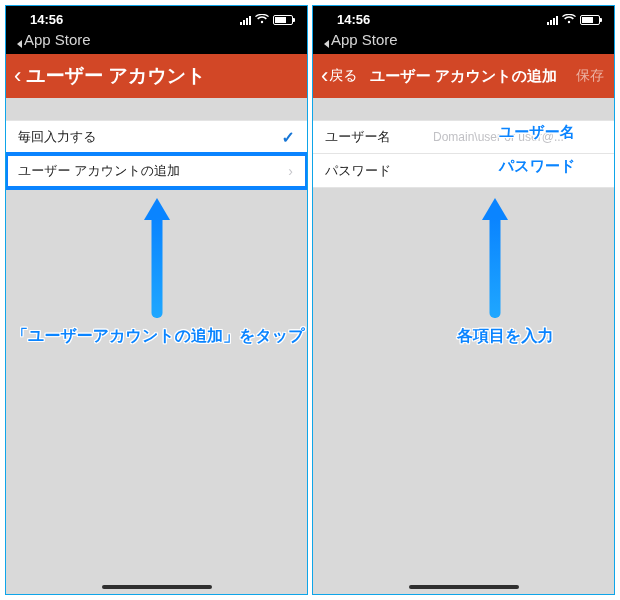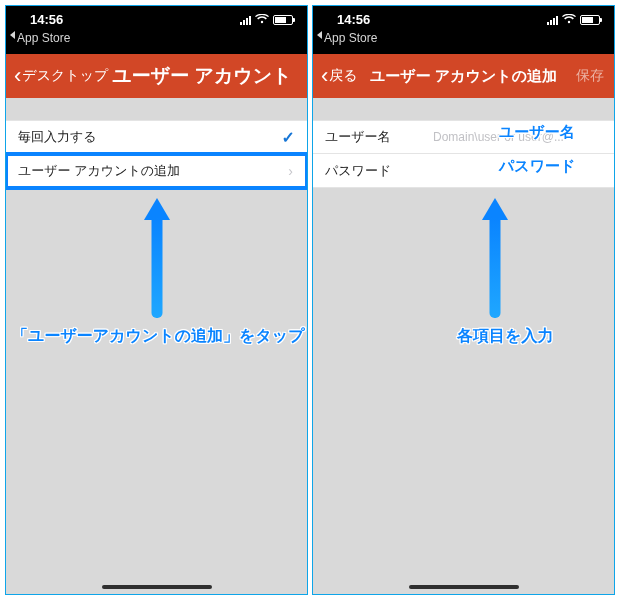--- a/index.html
+++ b/index.html
@@ -38,26 +38,26 @@
   }
   .status-time {
     position: absolute;
     left: 24px;
     top: 6px;
     font-size: 13px;
     font-weight: 600;
   }
   .status-back-app {
     position: absolute;
-    left: 4px;
+    left: 11px;
     top: 25px;
-    font-size: 12px;
+    font-size: 15px;
     color: #d5d5d5;
     display: flex;
-    align-items: flex-start;
+    align-items: flex-end;
   }
   .status-back-app .tri {
     display: inline-block;
     width: 0; height: 0;
     border-top: 4px solid transparent;
     border-bottom: 4px solid transparent;
     border-right: 5px solid #d5d5d5;
     margin-right: 2px;
   }
   .status-right {
@@ -286,21 +286,20 @@
         </span>
         <span class="battery">
             <span class="lvl"></span>
           </span>
       </div>
     </div>
 
     <div class="navbar">
       <div class="nav-back">
         <span class="chev">‹</span>
-        <span>デスクトップ</span>
       </div>
       <div class="nav-title">ユーザー アカウント</div>
     </div>
 
     <div class="content">
       <div class="spacer-top"></div>
 
       <div class="row">
         <span class="label">毎回入力する</span>
         <span class="check">✓</span>

